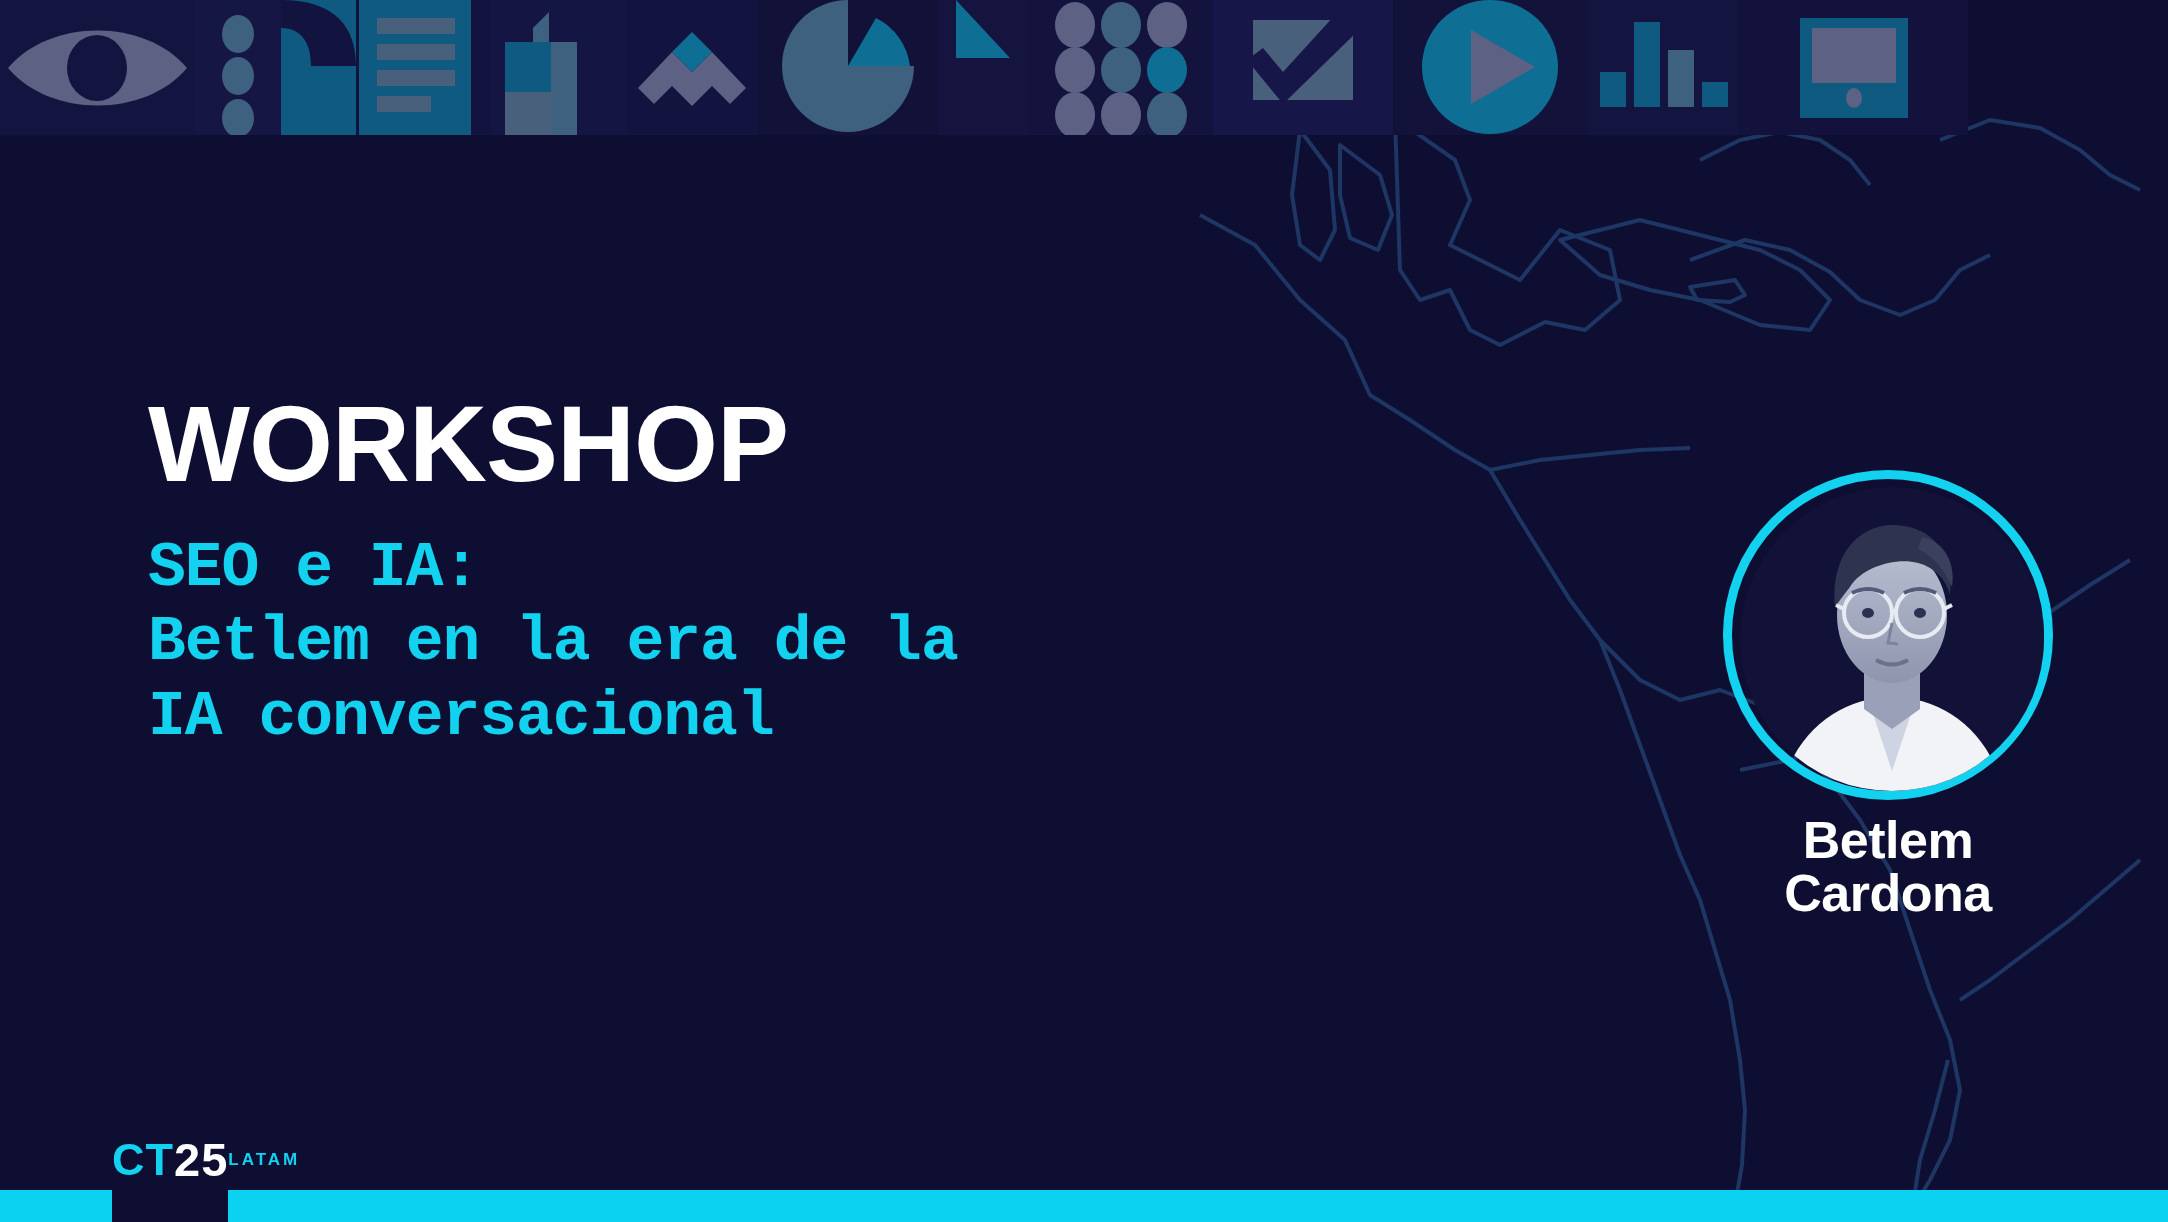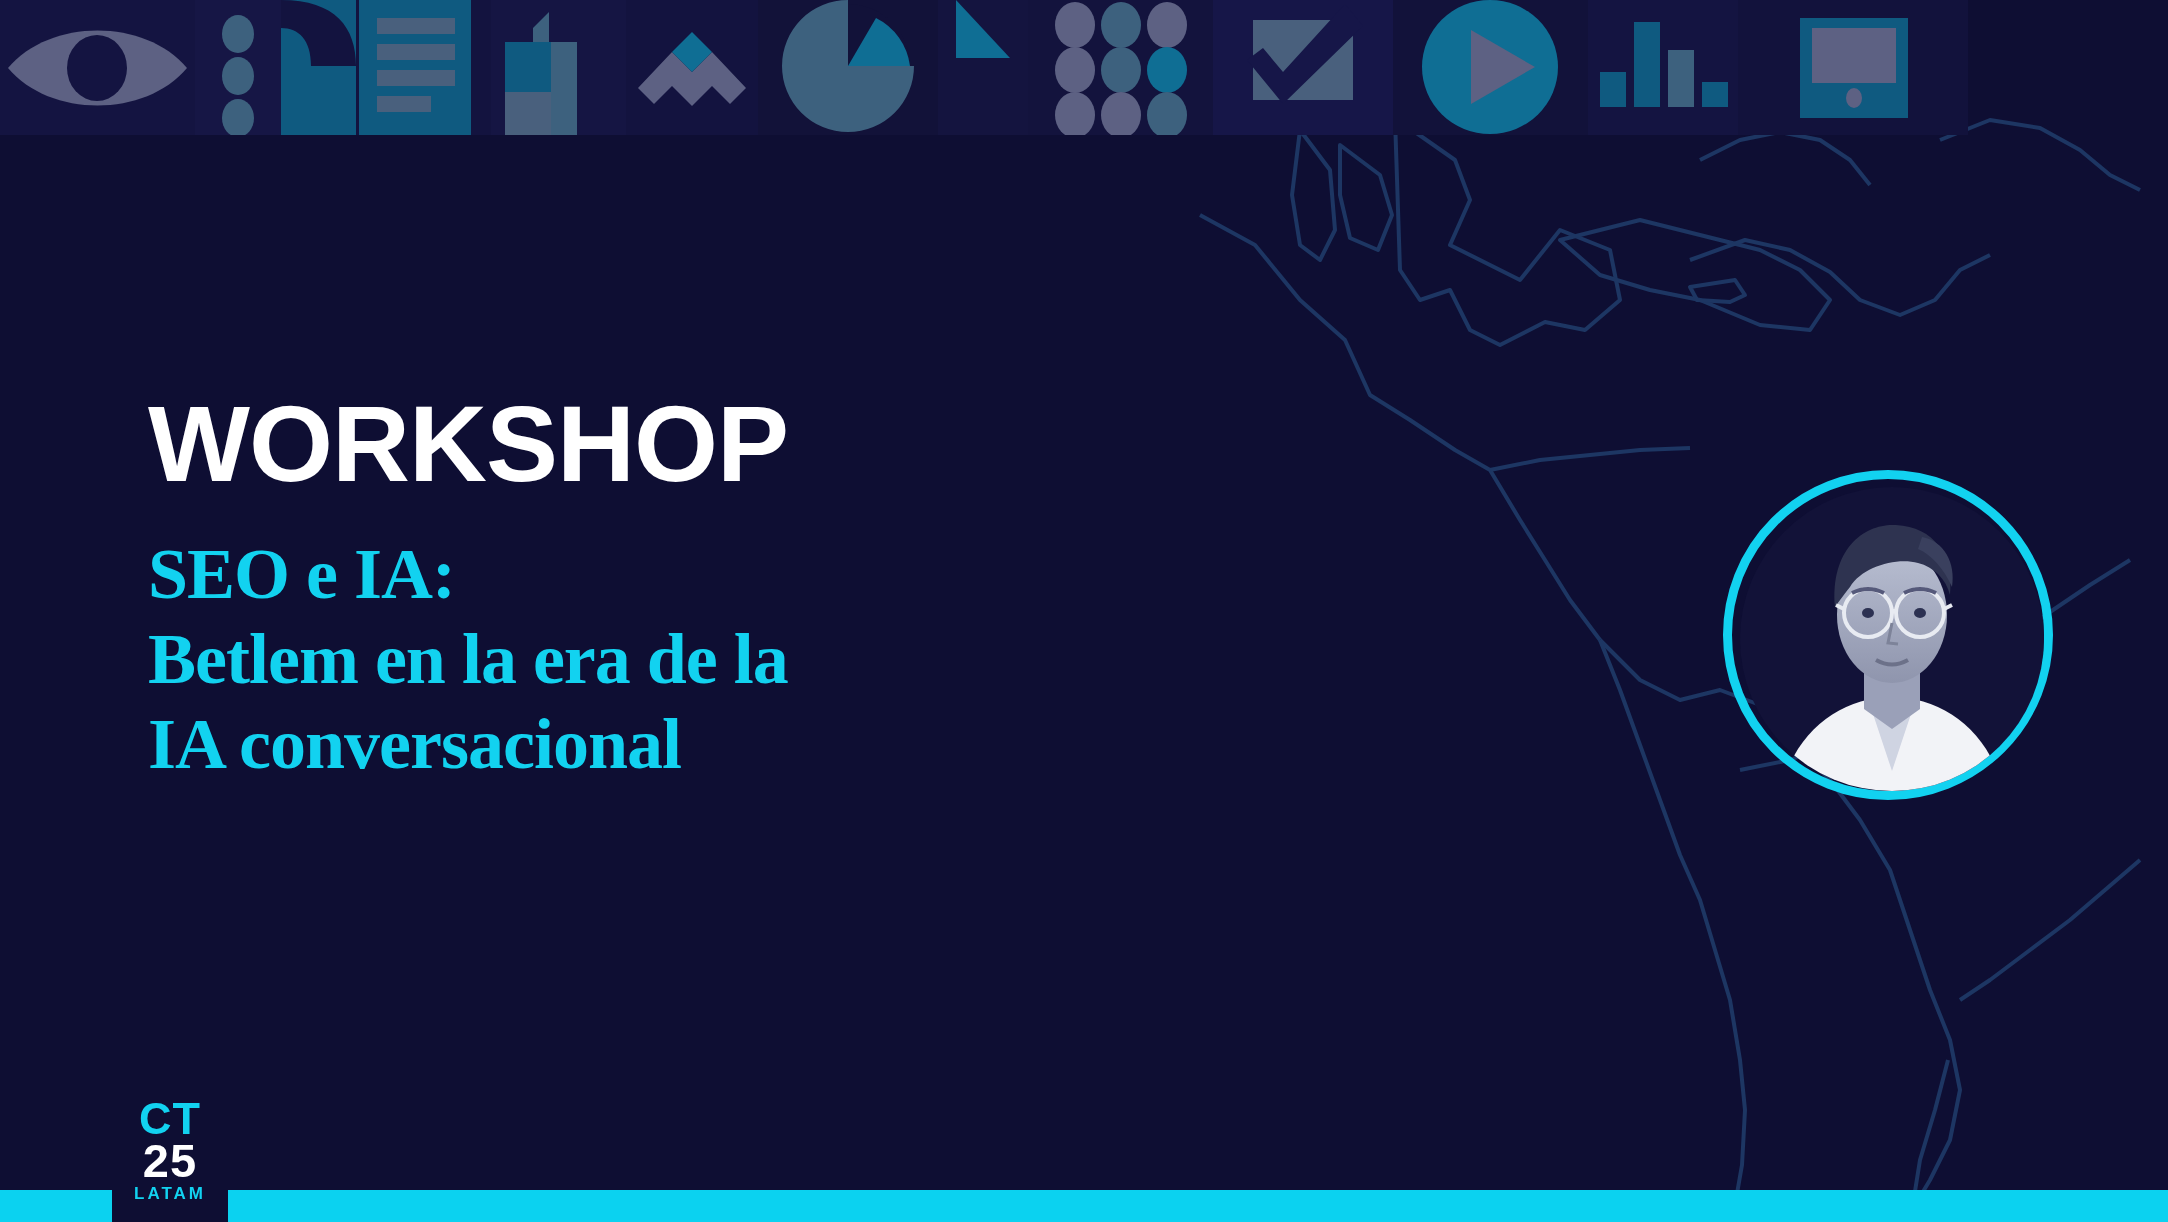--- a/index.html
+++ b/index.html
@@ -51,27 +51,27 @@
   .kicker {
     font-size: 108px;
     font-weight: 700;
     letter-spacing: -1px;
     color: #ffffff;
     line-height: 1.0;
     margin: 0 0 34px 0;
     font-family: Liberation Sans, sans-serif;
   }
   .subtitle {
-    font-size: 72px;
+    font-size: 63px;
     font-weight: 700;
     color: #12d2f0;
     line-height: 1.18;
     margin: 0;
     letter-spacing: -1px;
-    font-family: Liberation Serif, serif;
+    font-family: Liberation Mono, monospace;
   }
   .subtitle .sline { display: block; }
 
   
   .speaker {
     position: absolute;
     left: 1718px;
     top: 470px;
     z-index: 6;
     width: 340px;
@@ -116,21 +116,21 @@
   }
   .logo-box {
     position: absolute;
     left: 112px;
     bottom: 0;
     width: 116px;
     height: 130px;
     background: #0e0e33;
     z-index: 7;
     display: flex;
-    flex-direction: column;
+    flex-direction: row;
     align-items: center;
     justify-content: flex-start;
     padding-top: 6px;
     box-sizing: border-box;
   }
   .logo-ct {
     color: #12d2f0;
     font-size: 45px;
     font-weight: 700;
     line-height: 0.92;
@@ -345,20 +345,24 @@
 
             <path d="M116 110 Q132 102 148 110" stroke="#55597a" stroke-width="4" fill="none"></path>
             <path d="M168 110 Q184 102 200 110" stroke="#55597a" stroke-width="4" fill="none"></path>
 
             <path d="M156 140 L152 160 L162 161" stroke="#7d8399" stroke-width="3" fill="none"></path>
             <path d="M140 177 Q156 186 172 177" stroke="#6c7189" stroke-width="4" fill="none"></path>
           </g>
         </svg>
       </div>
     </div>
+    <div class="speaker-name">
+      <span class="nline">Betlem</span>
+      <span class="nline">Cardona</span>
+    </div>
   </div>
 
   <div class="bottom-bar"></div>
 
   <div class="logo-box">
     <div class="logo-ct">CT</div>
     <div class="logo-25">25</div>
     <div class="logo-latam">LATAM</div>
   </div>
 

